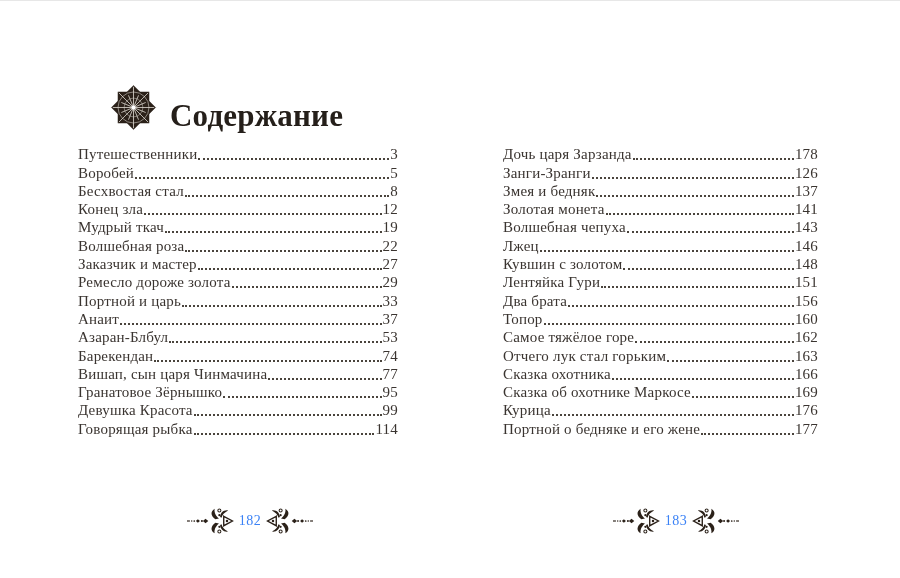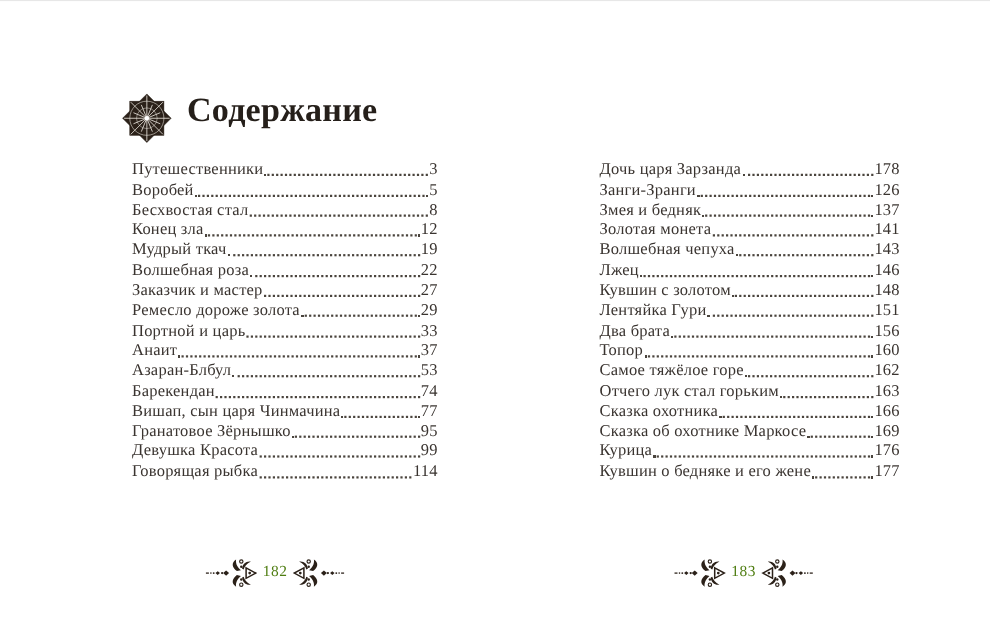--- a/index.html
+++ b/index.html
@@ -12,54 +12,54 @@
     position:relative;
   }
   .photo-edge { position:absolute; top:0; left:0; right:0; height:1px; background:#e7e7e7; }
 
   .spread { display:flex; width:900px; height:578px; }
   .page { width:450px; height:578px; position:relative; box-sizing:border-box; }
 
   
   .heading {
     position:absolute; left:110px; top:84px;
-    display:flex; align-items:flex-start; gap:13px;
+    display:flex; align-items:flex-end; gap:13px;
   }
   .rosette { width:47px; height:47px; display:block; }
   .book-title {
     font-size:31px; font-weight:bold; color:#251f1a;
     letter-spacing:0.2px; line-height:1;
   }
 
   
   .toc { position:absolute; top:145px; }
   .page-left  .toc { left:78px;  width:320px; }
   .page-right .toc { left:53px;  width:315px; }
   .toc-entry {
     display:flex; align-items:flex-end;
     height:18.3px; font-size:15px;
-    letter-spacing:0.2px; white-space:nowrap;margin-left:42px;
+    letter-spacing:0.2px; white-space:nowrap;
   }
   .toc-entry .t { flex-shrink:0; }
   .toc-entry .leader {
     flex:1 1 auto; min-width:8px;
     border-bottom:2px dotted #4a443d;
     margin:0 1px 3px 1px;
   }
   .toc-entry .p { flex-shrink:0; }
 
   
   .folio {
     position:absolute; top:506px;
     display:flex; align-items:center; justify-content:center; gap:3px;
     width:140px;
   }
   .page-left  .folio { left:180px; }
   .page-right .folio { left:156px; }
-  .folio .num { font-size:14px; color:#4d7c0f; letter-spacing:0.5px; padding:0 1px; }
+  .folio .num { font-size:14px; color:#3b82f6; letter-spacing:0.5px; padding:0 1px; }
   .orn { width:48px; height:30px; display:block; }
   .orn.mirror { transform:scaleX(-1); }
 
   .defs-holder { position:absolute; width:0; height:0; overflow:hidden; }
 </style>
 </head>
 <body>
 
 <div class="photo-edge"></div>
 
@@ -318,21 +318,21 @@
           <span class="p">169</span>
         </div>
 
         <div class="toc-entry">
           <span class="t">Курица</span>
           <span class="leader"></span>
           <span class="p">176</span>
         </div>
 
         <div class="toc-entry">
-          <span class="t">Кувшин о бедняке и его жене</span>
+          <span class="t">Портной о бедняке и его жене</span>
           <span class="leader"></span>
           <span class="p">177</span>
         </div>
       </div>
 
     <div class="folio">
       <svg class="orn" viewBox="0 0 66 40">
           <use href="#flourish"></use>
         </svg>
       <span class="num">183</span>

